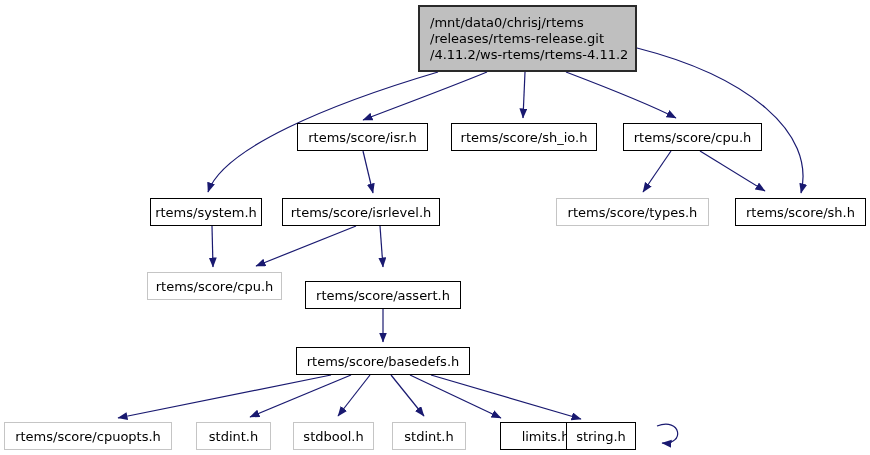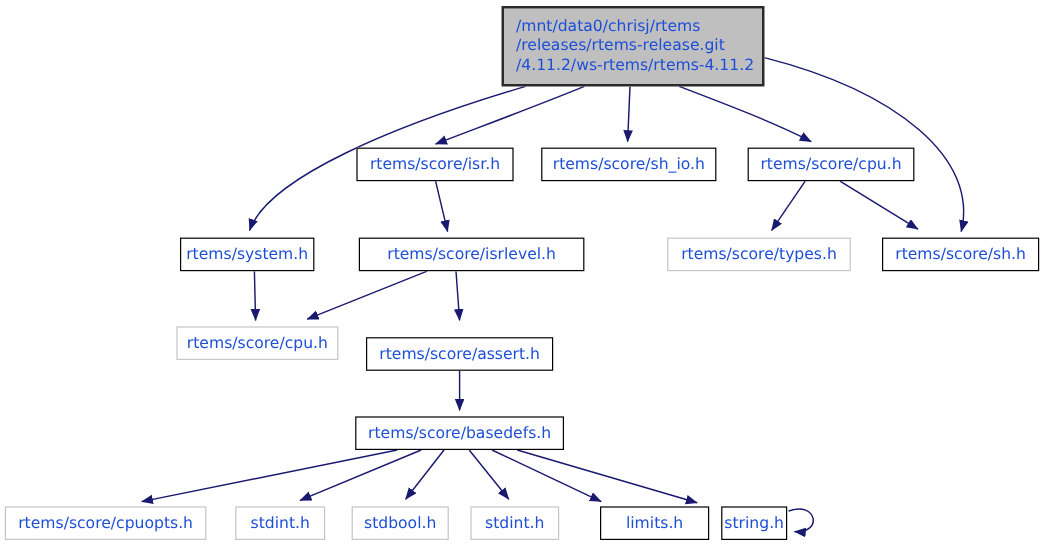--- a/index.html
+++ b/index.html
@@ -3,21 +3,21 @@
 <meta charset="utf-8">
 <style>
   html,body{margin:0;padding:0;background:#ffffff;}
   #canvas{
     position:relative;width:870px;height:455px;background:var(--bg,#ffffff);
     font-family:"DejaVu Sans","Liberation Sans",sans-serif;overflow:hidden;
   }
   #edges{position:absolute;left:0;top:0;width:870px;height:455px;pointer-events:none;}
   .node{
     position:absolute;box-sizing:border-box;background:#ffffff;
-    border:1px solid var(--border-black,#000000);color:#1d4ed8;
+    border:1px solid var(--border-black,#000000);color:#000000;
     display:flex;align-items:center;justify-content:center;
     font-size:13px;white-space:nowrap;line-height:1;
   }
   .node.gray{border-color:var(--border-gray,#c5c5c5);}
   .node.root{
     background:var(--root-fill,#bfbfbf);
     border:2px solid var(--root-border,#2a2a2a);
     flex-direction:column;align-items:stretch;justify-content:center;
     padding:2px 10px;line-height:16px;font-size:13px;
   }
@@ -56,25 +56,25 @@
     </svg>
 <div class="node root" style="left: 418px; top: 5px; width: 219px; height: 67px;">
       <div class="line">/mnt/data0/chrisj/rtems</div>
       <div class="line">/releases/rtems-release.git</div>
       <div class="line">/4.11.2/ws-rtems/rtems-4.11.2</div>
     </div>
     <div class="node" style="left: 297px; top: 123px; width: 131px; height: 28px;">rtems/score/isr.h</div>
     <div class="node" style="left: 451px; top: 123px; width: 146px; height: 28px;">rtems/score/sh_io.h</div>
     <div class="node" style="left: 623px; top: 123px; width: 139px; height: 28px;">rtems/score/cpu.h</div>
     <div class="node" style="left: 150px; top: 198px; width: 112px; height: 28px;">rtems/system.h</div>
-    <div class="node" style="left: 299px; top: 198px; width: 188px; height: 28px;">rtems/score/isrlevel.h</div>
+    <div class="node" style="left: 282px; top: 198px; width: 158px; height: 28px;">rtems/score/isrlevel.h</div>
     <div class="node gray" style="left: 556px; top: 198px; width: 153px; height: 28px;">rtems/score/types.h</div>
     <div class="node" style="left: 735px; top: 198px; width: 131px; height: 28px;">rtems/score/sh.h</div>
     <div class="node gray" style="left: 147px; top: 272px; width: 135px; height: 28px;">rtems/score/cpu.h</div>
     <div class="node" style="left: 305px; top: 281px; width: 156px; height: 28px;">rtems/score/assert.h</div>
     <div class="node" style="left: 296px; top: 347px; width: 174px; height: 28px;">rtems/score/basedefs.h</div>
     <div class="node gray" style="left: 4px; top: 422px; width: 168px; height: 28px;">rtems/score/cpuopts.h</div>
     <div class="node gray" style="left: 196px; top: 422px; width: 75px; height: 28px;">stdint.h</div>
     <div class="node gray" style="left: 293px; top: 422px; width: 81px; height: 28px;">stdbool.h</div>
     <div class="node gray" style="left: 392px; top: 422px; width: 74px; height: 28px; text-align: right;">stdint.h</div>
     <div class="node" style="left: 500px; top: 422px; width: 91px; height: 28px;">limits.h</div>
-    <div class="node" style="left: 601px; top: 422px; width: 55px; height: 28px;">string.h</div>
+    <div class="node" style="left: 566px; top: 422px; width: 70px; height: 28px;">string.h</div>
   </div>
 
 </body></html>

